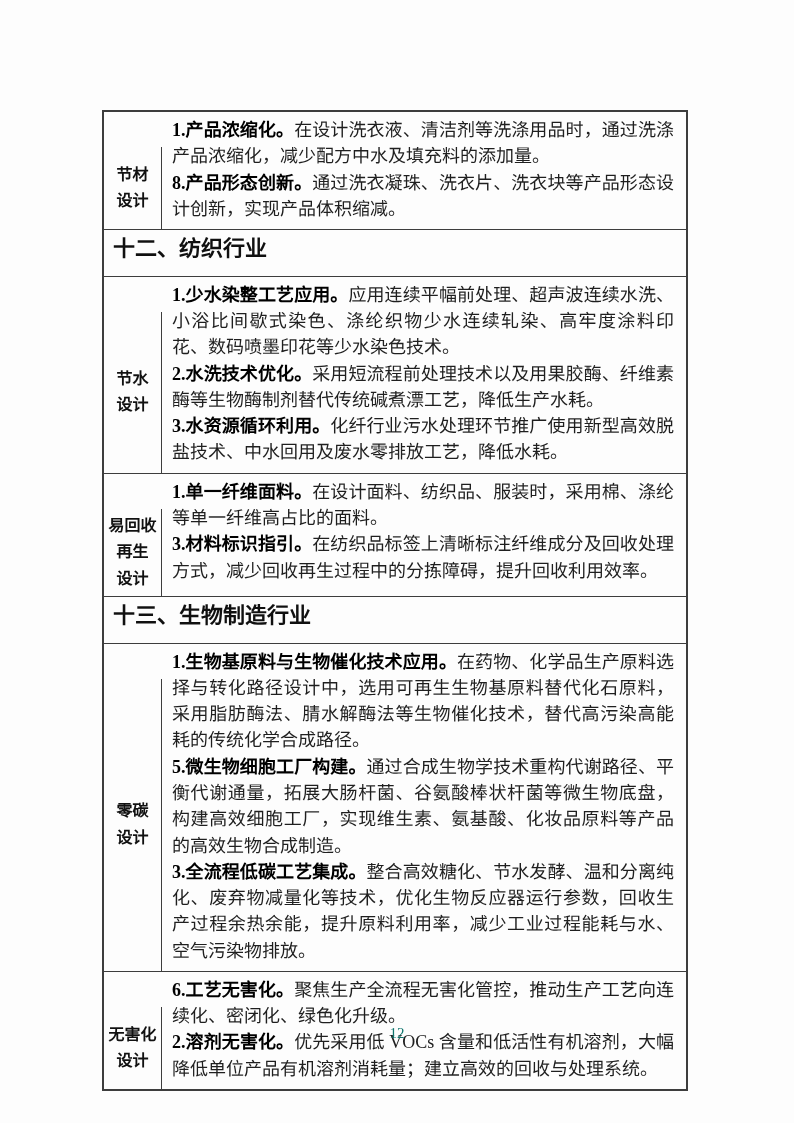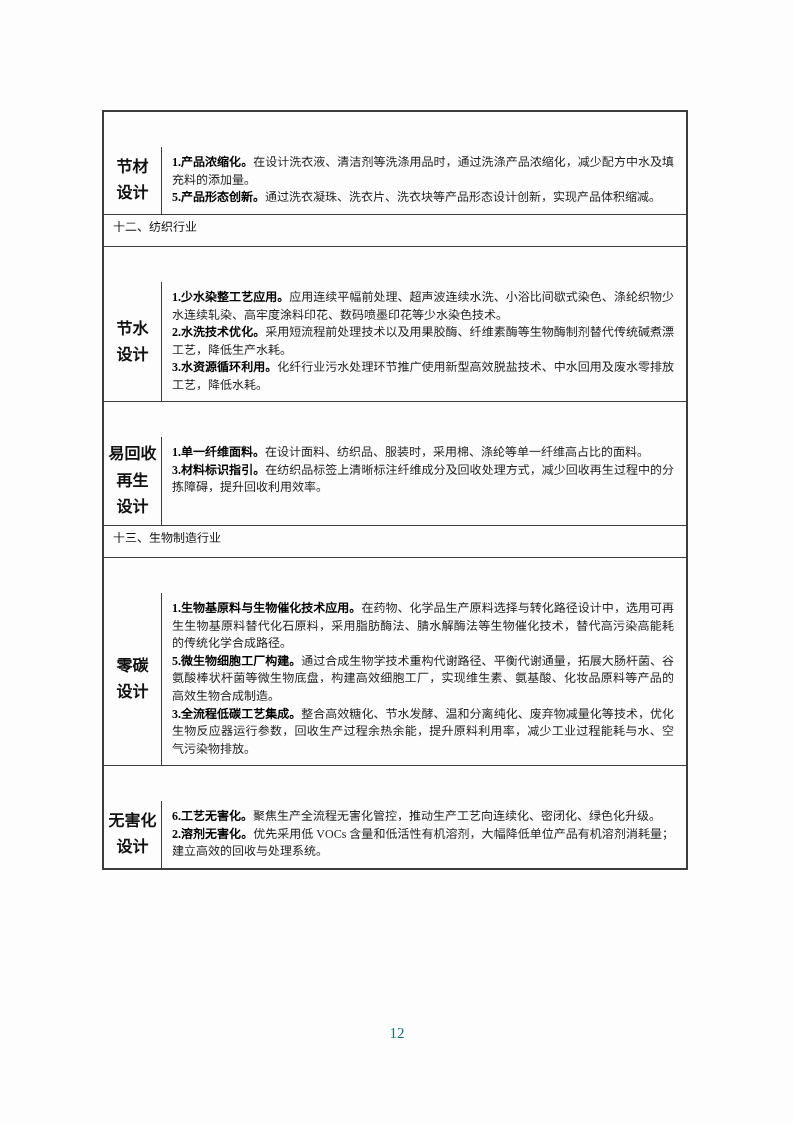--- a/index.html
+++ b/index.html
@@ -35,34 +35,33 @@
     line-height: 1.65;
     color: #111;
     padding: 4px 1px;
     text-align: center;
     margin-top: 35px;
   }
   .cat-line { display: block; white-space: nowrap; }
   .content-cell {
     flex: 1 1 auto;
     padding: 5px 12px 7px 10px;
-    font-size: 12px;
+    font-size: 18px;
     line-height: 1.46;
     text-align: justify;
     color: #1f1f1f;
-    margin-top: 37px;
   }
   .para { text-align: justify; }
   .para-title { font-weight: bold; color: #000; }
   .para-body { color: #1f1f1f; }
   .section-row {
     display: block;
     padding: 4px 8px 11px 9px;
-    font-weight: normal;
-    font-size: 12px;
+    font-weight: bold;
+    font-size: 22px;
     color: #101010;
     line-height: 1.4;
   }
   .page-number {
     position: absolute;
     top: 1025px; left: 0;
     width: 100%;
     text-align: center;
     font-size: 15px;
     color: #0f766e;
@@ -73,21 +72,21 @@
 
 <div class="page">
   <div class="doc-table" id="doc-table">
       <div class="t-row">
         <div class="cat-cell">
           <span class="cat-line">节材</span>
           <span class="cat-line">设计</span>
         </div>
         <div class="content-cell">
           <div class="para"><span class="para-title">1.产品浓缩化。</span><span class="para-body">在设计洗衣液、清洁剂等洗涤用品时，通过洗涤产品浓缩化，减少配方中水及填充料的添加量。</span></div>
-          <div class="para"><span class="para-title">5.产品形态创新。</span><span class="para-body">通过洗衣凝珠、洗衣片、洗衣块等产品形态设计创新，实现产品体积缩减。</span></div>
+          <div class="para"><span class="para-title">8.产品形态创新。</span><span class="para-body">通过洗衣凝珠、洗衣片、洗衣块等产品形态设计创新，实现产品体积缩减。</span></div>
         </div>
       </div>
       <div class="t-row section-row"><span>十二、纺织行业</span></div>
       <div class="t-row">
         <div class="cat-cell">
           <span class="cat-line">节水</span>
           <span class="cat-line">设计</span>
         </div>
         <div class="content-cell">
           <div class="para"><span class="para-title">1.少水染整工艺应用。</span><span class="para-body">应用连续平幅前处理、超声波连续水洗、小浴比间歇式染色、涤纶织物少水连续轧染、高牢度涂料印花、数码喷墨印花等少水染色技术。</span></div>

